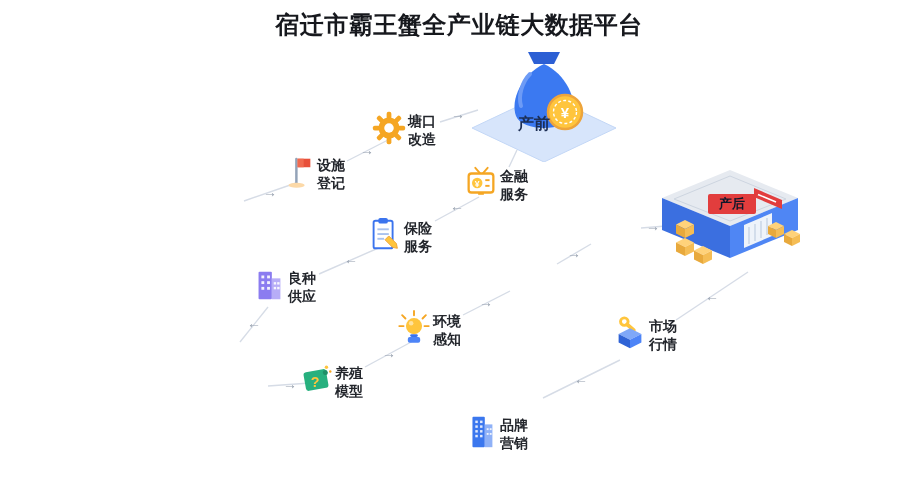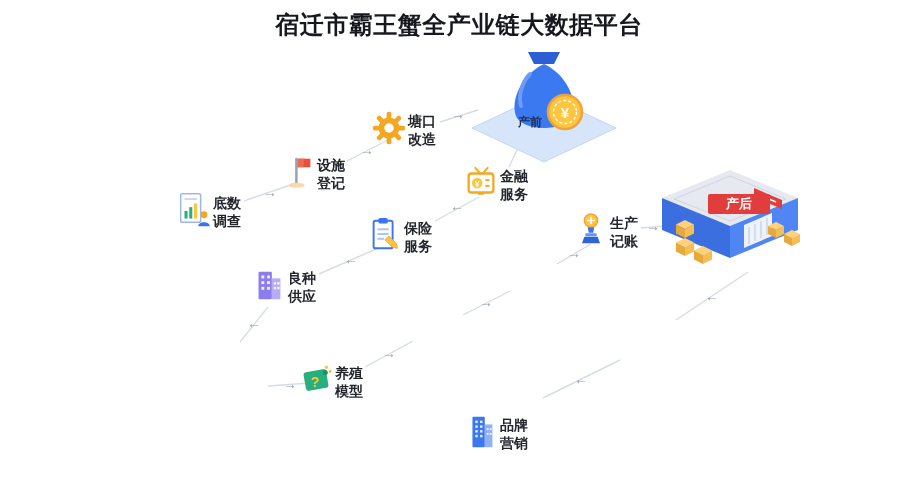--- a/index.html
+++ b/index.html
@@ -7,22 +7,22 @@
   body { font-family:"Liberation Sans", sans-serif; width:918px; height:482px; overflow:hidden; }
   .canvas { position:relative; width:918px; height:482px; background:#fff; }
   .title { position:absolute; top:9px; left:0; width:100%; text-align:center; font-size:24px; font-weight:bold; color:#16181d; letter-spacing:.5px; z-index:4; }
   .lines { position:absolute; left:0; top:0; z-index:1; pointer-events:none; }
   .node { position:absolute; z-index:2; width:86px; transform:translateX(-50%); display:flex; flex-direction:row; align-items:center; cursor:pointer; }
   .node .icon { width:38px; height:38px; }
   .node .icon svg { width:38px; height:38px; display:block; }
   .node .lbl { margin-top:5px; font-size:14px; font-weight:bold; color:#23262c; text-align:center; line-height:1.25; }
   .stage { position:absolute; z-index:2; cursor:pointer; }
   .stage svg { display:block; }
-  .stage-label { position:absolute; font-size:12px; font-weight:bold; color:#1c2e54; }
-  .badge { position:absolute; background:#e23d3d; color:#ffffff; font-size:13px; font-weight:bold; padding:2px 18px; border-radius:2px; line-height:1.2; }
+  .stage-label { position:absolute; font-size:16px; font-weight:bold; color:#1c2e54; }
+  .badge { position:absolute; background:#e23d3d; color:#0f172a; font-size:13px; font-weight:bold; padding:2px 11px; border-radius:2px; line-height:1.2; }
   .arrow { position:absolute; z-index:3; transform:translate(-50%,-50%); color:#96a0ae; font-size:14px; font-weight:bold; }
 </style>
 </head>
 <body>
 
 <div class="canvas">
 
   <div class="title">宿迁市霸王蟹全产业链大数据平台</div>
 
   <svg class="lines" width="918" height="482" viewBox="0 0 918 482">
@@ -106,34 +106,20 @@
         <polygon points="116,58 124,62 124,70 116,66" fill="#e8a93c"></polygon>
         <polygon points="132,58 124,62 124,70 132,66" fill="#f5bd55"></polygon>
         <polygon points="140,62 148,66 140,70 132,66" fill="#ffd27a"></polygon>
         <polygon points="132,66 140,70 140,78 132,74" fill="#e8a93c"></polygon>
         <polygon points="148,66 140,70 140,78 148,74" fill="#f5bd55"></polygon>
       </g>
     </svg>
     <div class="badge" style="left:56px;top:26px">产后</div>
   </div>
 
-  <div class="node" style="left:218px;top:190px">
-    <span class="icon">
-      <svg viewBox="0 0 40 40">
-        <rect x="6" y="3" width="21" height="30" rx="2" fill="#fff" stroke="#9db8e8" stroke-width="1.6"></rect>
-        <line x1="10" y1="8.5" x2="23" y2="8.5" stroke="#c9d7f1" stroke-width="2"></line>
-        <rect x="10" y="21" width="3.2" height="8" fill="#27b07e"></rect>
-        <rect x="15" y="17" width="3.2" height="12" fill="#27b07e"></rect>
-        <rect x="20" y="13" width="3.2" height="16" fill="#ffc53d"></rect>
-        <circle cx="30.5" cy="25" r="3.6" fill="#f5a623"></circle>
-        <path d="M24.5,37 C24.5,31.5 36.5,31.5 36.5,37 Z" fill="#3b74ee"></path>
-      </svg>
-    </span>
-    <span class="lbl"><span>底数</span><br><span>调查</span></span>
-  </div>
 
   <div class="node" style="left:322px;top:152px">
     <span class="icon">
       <svg viewBox="0 0 40 40">
         <rect x="17" y="5" width="2.6" height="28" rx="1.3" fill="#93a3b8"></rect>
         <path d="M19.6,6 H33 V15 H19.6 Z" fill="#e8503a"></path>
         <path d="M19.6,6 H26 V15 H19.6 Z" fill="#f06a4f"></path>
         <ellipse cx="18.5" cy="34" rx="8.5" ry="2.6" fill="#fcd9a8"></ellipse>
       </svg>
     </span>
@@ -216,35 +202,53 @@
           <circle cx="31" cy="14" r="2.6" fill="#1e8f66"></circle>
         </g>
         <text x="19" y="27" text-anchor="middle" font-size="15" font-weight="bold" fill="#ffc53d">?</text>
         <circle cx="31" cy="6.5" r="1.8" fill="#ffc53d"></circle>
         <circle cx="35" cy="11" r="1.3" fill="#f5a623"></circle>
       </svg>
     </span>
     <span class="lbl"><span>养殖</span><br><span>模型</span></span>
   </div>
 
-
-
-  <div class="node" style="left:615px;top:210px">
-    <span class="icon">
-      <svg viewBox="0 0 40 40">
-        <circle cx="20" cy="10" r="7" fill="#ffc53d" stroke="#eda43b" stroke-width="1.5"></circle>
-        <path d="M20,6 V14 M16,10 H24" stroke="#fff" stroke-width="1.8"></path>
-        <path d="M16.5,17 H23.5 L22.3,23 H17.7 Z" fill="#3b74ee"></path>
-        <rect x="14" y="23.5" width="12" height="3" rx="1" fill="#6596f6"></rect>
-        <path d="M13,27 H27 L29.5,34 H10.5 Z" fill="#2f63d6"></path>
-      </svg>
-    </span>
-    <span class="lbl"><span>生产</span><br><span>记账</span></span>
-  </div>
-
+  <div class="node" style="left:438px;top:308px">
+    <span class="icon">
+      <svg viewBox="0 0 40 40">
+        <g stroke="#f5a623" stroke-width="2" stroke-linecap="round">
+          <line x1="20" y1="2" x2="20" y2="6.5"></line>
+          <line x1="7.5" y1="6.5" x2="11" y2="10"></line>
+          <line x1="32.5" y1="6.5" x2="29" y2="10"></line>
+          <line x1="4.5" y1="18" x2="9" y2="18"></line>
+          <line x1="35.5" y1="18" x2="31" y2="18"></line>
+        </g>
+        <circle cx="20" cy="18" r="8.5" fill="#ffc53d"></circle>
+        <circle cx="17" cy="15" r="2.4" fill="#ffe29e"></circle>
+        <rect x="16" y="26.5" width="8" height="3" rx="1.5" fill="#3b74ee"></rect>
+        <rect x="13.5" y="29.5" width="13" height="6" rx="2" fill="#4d84f7"></rect>
+      </svg>
+    </span>
+    <span class="lbl"><span>环境</span><br><span>感知</span></span>
+  </div>
+
+
+
+  <div class="node" style="left:654px;top:313px">
+    <span class="icon">
+      <svg viewBox="0 0 40 40">
+        <circle cx="14" cy="8" r="4" fill="none" stroke="#ffc53d" stroke-width="3"></circle>
+        <line x1="17" y1="11" x2="24" y2="17" stroke="#ffc53d" stroke-width="4" stroke-linecap="round"></line>
+        <path d="M20,15 L32,21 L20,27 L8,21 Z" fill="#7fa8f8"></path>
+        <path d="M8,21 V30 L20,36 V27 Z" fill="#2f63d6"></path>
+        <path d="M32,21 V30 L20,36 V27 Z" fill="#4d84f7"></path>
+      </svg>
+    </span>
+    <span class="lbl"><span>市场</span><br><span>行情</span></span>
+  </div>
 
   <div class="node" style="left:505px;top:412px">
     <span class="icon">
       <svg viewBox="0 0 40 40">
         <rect x="11" y="4" width="13" height="32" rx="1" fill="#3b77ee"></rect>
         <rect x="24" y="12" width="8" height="24" fill="#8fb1f7"></rect>
         <g fill="#fff" opacity="0.85">
           <rect x="14" y="8" width="2.6" height="2.6"></rect>
             <rect x="19" y="8" width="2.6" height="2.6"></rect>
           <rect x="14" y="13" width="2.6" height="2.6"></rect>

